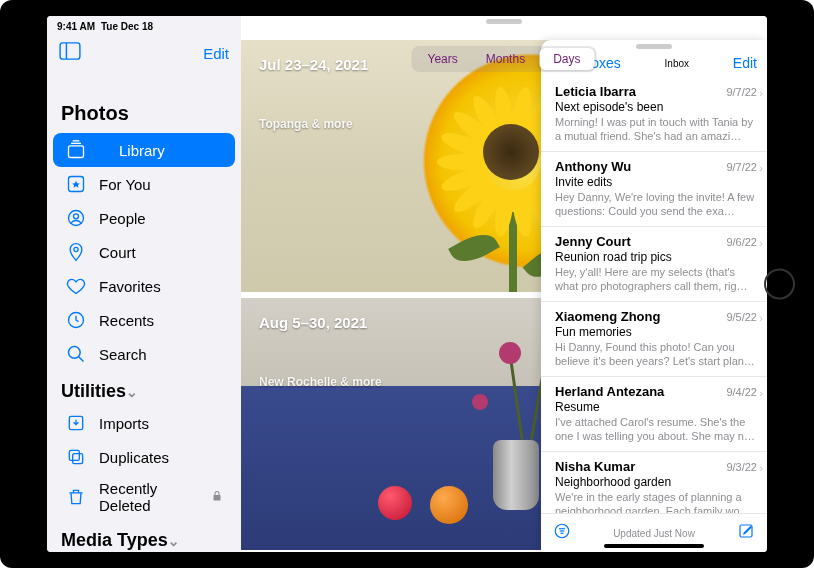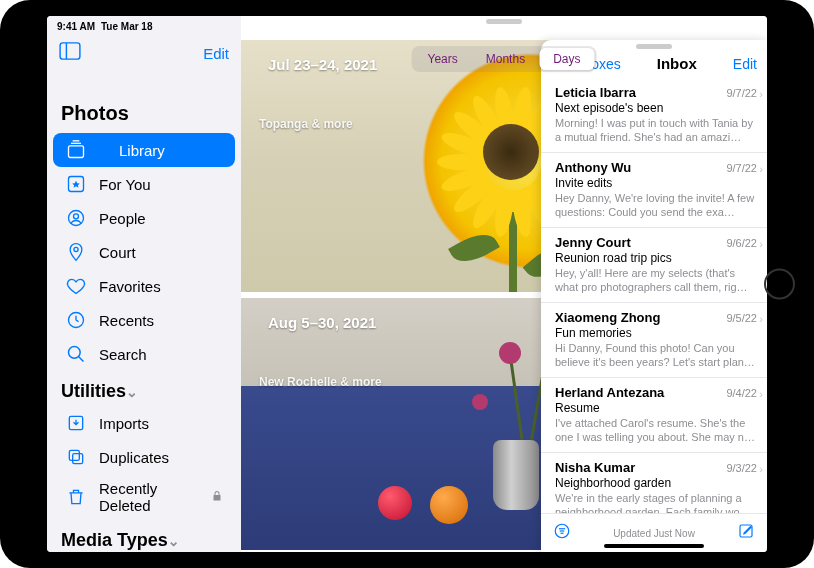--- a/index.html
+++ b/index.html
@@ -1,17 +1,17 @@
 <!DOCTYPE html>
 <html><head>
 <meta charset="utf-8">
 <style>
 * { margin: 0; padding: 0; box-sizing: border-box; font-family: -apple-system, BlinkMacSystemFont, "Segoe UI", Helvetica, Arial, sans-serif; -webkit-font-smoothing: antialiased; }
 body { background: #fff; display: flex; justify-content: center; align-items: center; height: 568px; width: 814px; }
-.ipad-frame { width: 814px; height: 568px; background: #000; border-radius: 30px; display: flex; align-items: center; justify-content: center; position: relative; }
+.ipad-frame { width: 814px; height: 568px; background: #000; border-radius: 12px; display: flex; align-items: center; justify-content: center; position: relative; }
 .home-button { position: absolute; right: 19px; top: 50%; transform: translateY(-50%); width: 31px; height: 31px; border: 2px solid #333; border-radius: 50%; }
 .screen { width: 720px; height: 536px; background: #f2f2f7; border-radius: 4px; overflow: hidden; position: relative; display: flex; }
 
 .status-bar { position: absolute; top: 0; left: 0; right: 0; height: 20px; font-size: 10px; font-weight: 600; color: #000; display: flex; align-items: center; padding: 0 10px; z-index: 100; }
 .status-left { display: flex; gap: 6px; }
 
 .sidebar { width: 194px; height: 100%; background: #f2f2f7; padding-top: 22px; overflow-y: auto; flex-shrink: 0; }
 .sidebar-header { display: flex; justify-content: space-between; align-items: center; padding: 4px 12px 0; }
 .sidebar-toggle-icon svg { width: 22px; height: 18px; }
 .edit-btn { color: #007aff; font-size: 15px; }
@@ -28,40 +28,40 @@
 .main { flex: 1; position: relative; overflow: hidden; background: #fff; }
 .segmented { position: absolute; top: 30px; left: 50%; transform: translateX(-50%); display: flex; background: rgba(120,120,128,.16); border-radius: 8px; padding: 2px; z-index: 10; }
 .segmented-item { padding: 4px 14px; font-size: 12px; color: #701a75; border-radius: 6px; }
 .segmented-item.sel { background: #fff; box-shadow: 0 1px 3px rgba(0,0,0,.15); }
 .handle { position: absolute; top: 3px; left: 50%; transform: translateX(-50%); width: 36px; height: 5px; background: rgba(0,0,0,.2); border-radius: 3px; }
 
 .photo-card { position: relative; margin: 0; overflow: hidden; }
 .pc1 { margin-top: 24px; height: 252px; background: radial-gradient(circle at 55% 48%, #fbe14a 0%, #f4c300 28%, #f0a600 33%, transparent 34%), linear-gradient(180deg, #e6e0c9 0%, #d6d0b6 48%, #cfc9ac 100%); }
 .pc2 { margin-top: 6px; height: 252px; background: linear-gradient(180deg, #d4cfc6 0%, #c7c2b7 35%, #394a8d 35%, #2d3c78 100%); position: relative; }
 .photo-header { position: absolute; top: 16px; left: 18px; z-index: 5; text-shadow: 0 1px 2px rgba(0,0,0,.4); }
-.photo-date { color: #fff; font-size: 15px; font-weight: 700; margin-left: 9px; }
+.photo-date { color: #fff; font-size: 15px; font-weight: 700; }
 .photo-loc { color: rgba(255,255,255,.9); font-size: 12px; font-weight: 600; margin-top: 44px; }
 
 .sunflower-center { position: absolute; top: 84px; left: 46%; width: 56px; height: 56px; background: radial-gradient(circle, #3a2a10 0%, #5a4420 60%, #6b5226 100%); border-radius: 50%; }
 .petals { position: absolute; top: 52px; left: 40%; width: 124px; height: 124px; }
 .petal { position: absolute; top: 50%; left: 50%; width: 48px; height: 16px; background: #fcd116; border-radius: 0 60% 60% 0; transform-origin: 0 50%; }
 .stem { position: absolute; top: 172px; left: 51%; width: 8px; height: 90px; background: #5a7a2e; }
 .leaf { position: absolute; width: 46px; height: 24px; background: #5a7a2e; border-radius: 0 70% 0 70%; }
 
 .fruit1 { position: absolute; bottom: 30px; left: 26%; width: 34px; height: 34px; background: radial-gradient(circle at 35% 30%, #ff5a6e, #c01030); border-radius: 50%; }
 .fruit2 { position: absolute; bottom: 26px; left: 36%; width: 38px; height: 38px; background: radial-gradient(circle at 35% 30%, #ffa94d, #d46a00); border-radius: 50%; }
 .flower-ball { position: absolute; width: 22px; height: 22px; background: #b23a6e; border-radius: 50%; }
 .vase { position: absolute; bottom: 40px; left: 48%; width: 46px; height: 70px; background: linear-gradient(90deg, #8a8a8a, #d0d0d0 40%, #8a8a8a); border-radius: 8px 8px 14px 14px; }
 .flower-stem { position: absolute; width: 3px; background: #4a6028; }
 
 .mail-panel { position: absolute; top: 24px; right: 0; width: 226px; height: calc(100% - 24px); background: #fff; box-shadow: -2px 0 10px rgba(0,0,0,.15); display: flex; flex-direction: column; border-top-left-radius: 10px; }
 .mail-handle { width: 36px; height: 5px; background: rgba(0,0,0,.2); border-radius: 3px; margin: 4px auto 0; }
 .mail-header { display: flex; align-items: center; justify-content: space-between; padding: 6px 10px; }
 .mail-back { color: #007aff; font-size: 14px; display: flex; align-items: center; gap: 2px; }
-.mail-title { font-size: 15px; font-weight: 700; }
+.mail-title { font-size: 10px; font-weight: 400; }
 .mail-edit { color: #007aff; font-size: 14px; }
 .mail-list { flex: 1; overflow-y: auto; }
 .mail-item { padding: 7px 10px 8px 14px; border-bottom: 1px solid #e5e5ea; position: relative; }
 .mail-row { display: flex; justify-content: space-between; align-items: baseline; }
 .mail-sender { font-size: 13px; font-weight: 600; }
 .mail-date { font-size: 11px; color: #8e8e93; }
 .mail-subject { font-size: 12px; color: #000; margin-top: 1px; white-space: nowrap; overflow: hidden; text-overflow: ellipsis; }
 .mail-preview { font-size: 11px; color: #8e8e93; margin-top: 1px; line-height: 1.3; max-height: 28px; overflow: hidden; }
 .mail-chev { position: absolute; right: 4px; top: 10px; color: #c7c7cc; font-size: 11px; }
 .mail-toolbar { border-top: 1px solid #e5e5ea; padding: 8px 12px; display: flex; align-items: center; justify-content: space-between; }
@@ -71,21 +71,21 @@
 </style>
 </head>
 <body>
 
 <div class="ipad-frame">
   <div class="screen">
 
     <div class="status-bar">
       <div class="status-left">
         <span>9:41 AM</span>
-        <span>Tue Mar 18</span>
+        <span>Tue Dec 18</span>
       </div>
     </div>
 
     <div class="sidebar">
       <div class="sidebar-header">
         <span class="sidebar-toggle-icon">
           <svg viewBox="0 0 24 20" fill="none" stroke="#007aff" stroke-width="1.6">
               <rect x="1" y="1" width="22" height="18" rx="3"></rect>
               <line x1="8" y1="1" x2="8" y2="19"></line>
             </svg>

